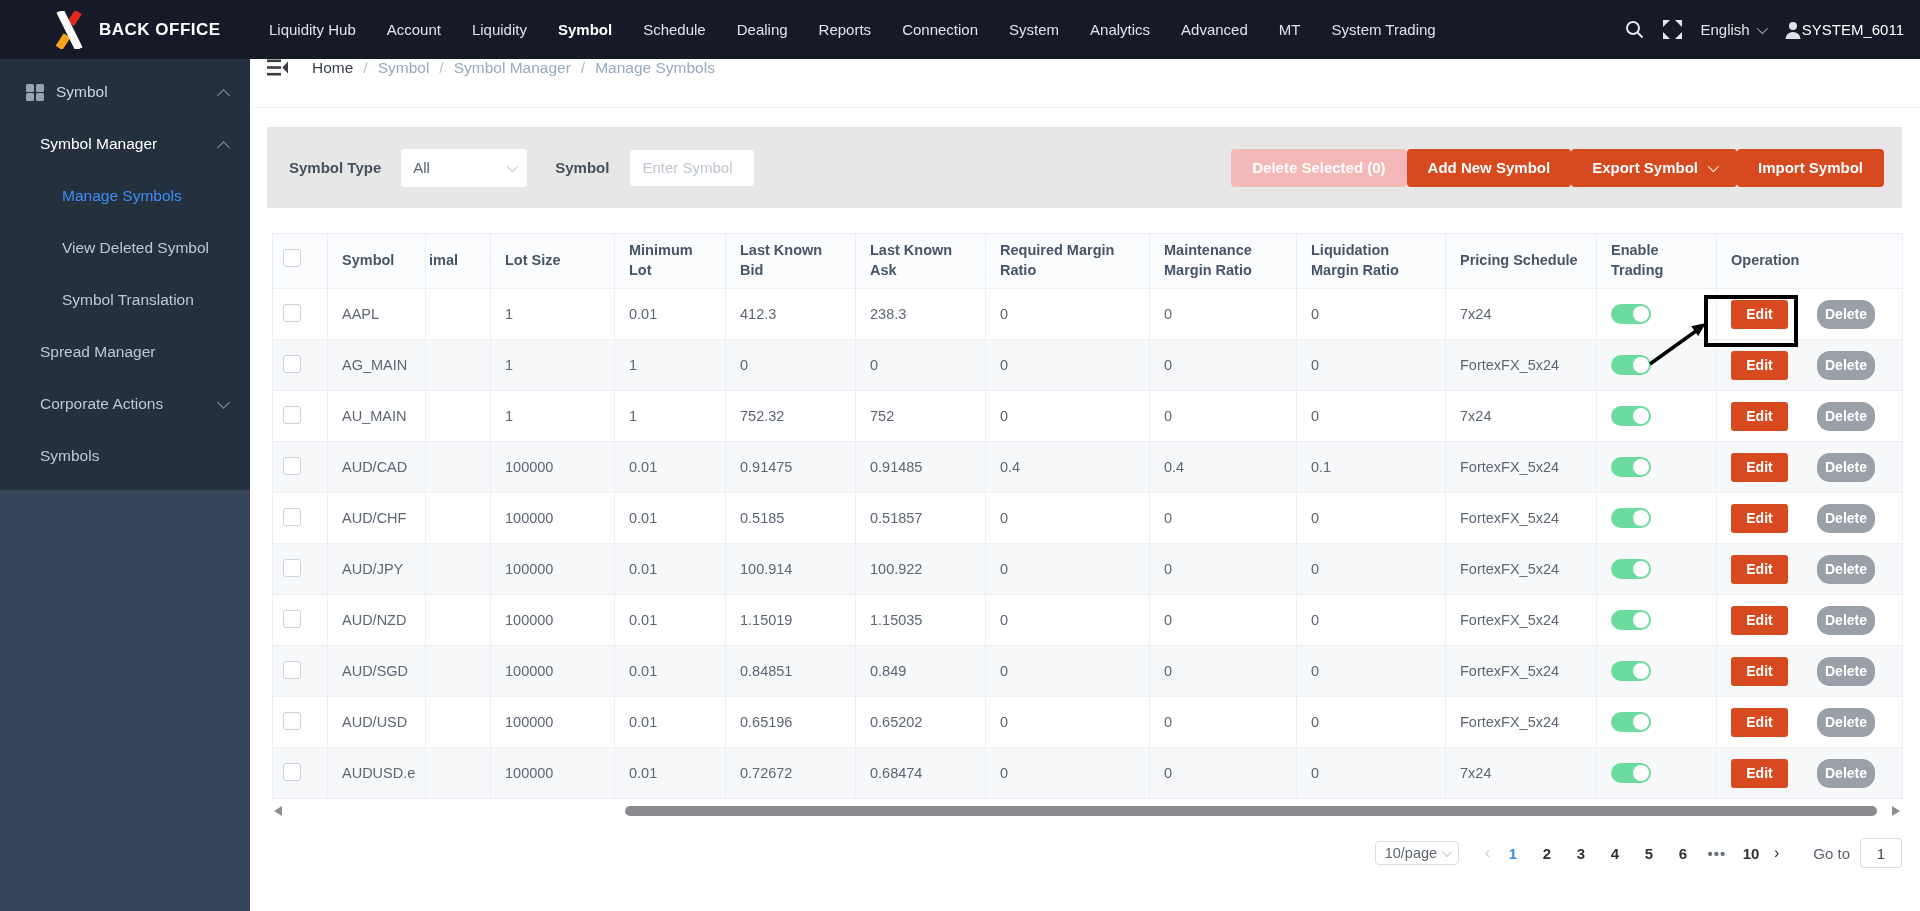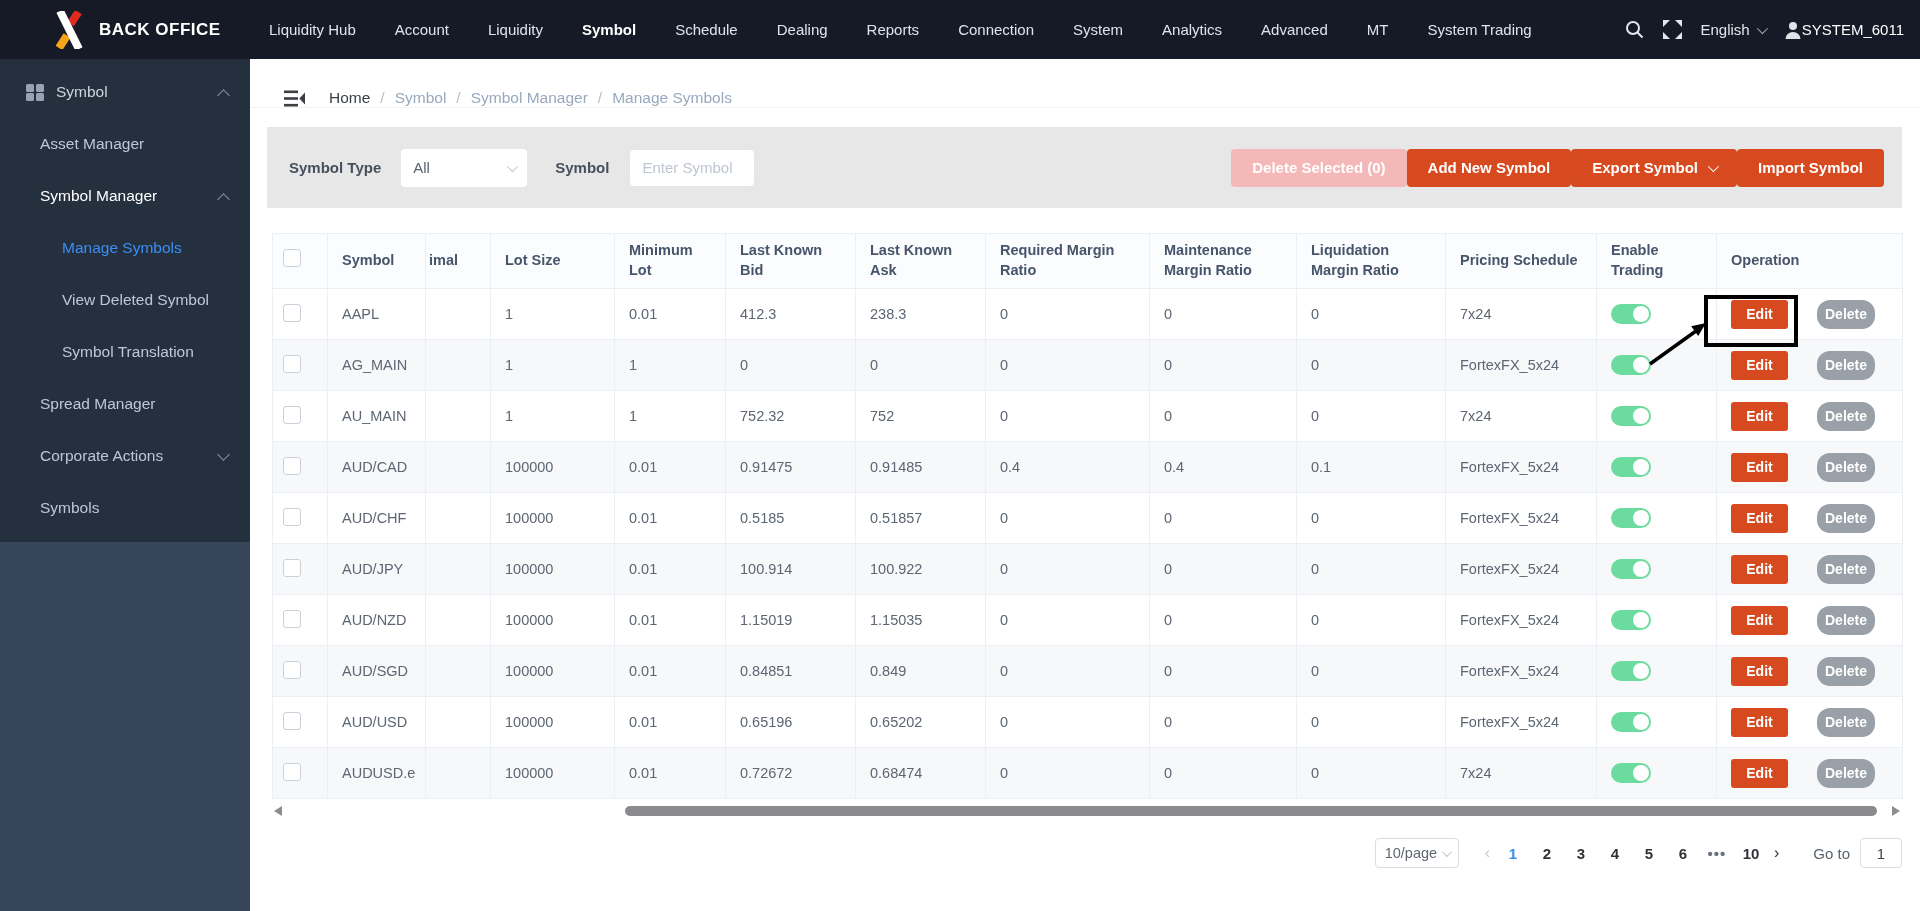--- a/index.html
+++ b/index.html
@@ -4,21 +4,21 @@
 <style>
   * { margin:0; padding:0; box-sizing:border-box; }
   html,body { width:1920px; height:911px; overflow:hidden; }
   body { font-family:"Liberation Sans", sans-serif; background:#fff; position:relative; }
 
   
   .navbar { position:absolute; top:0; left:0; width:1920px; height:59px; background:#161a26;
             display:flex; align-items:center; z-index:10; }
   .brand { width:250px; flex:0 0 250px; display:flex; align-items:center; padding-left:54px; gap:15px; }
   .brand-name { color:#fff; font-size:17px; font-weight:700; letter-spacing:.5px; white-space:nowrap; }
-  .nav-menu { display:flex; align-items:center; gap:39px; margin-left:19px; }
+  .nav-menu { display:flex; align-items:center; gap:31px; margin-left:19px; }
   .nav-item { color:#dfe3ea; font-size:15px; cursor:pointer; white-space:nowrap; }
   .nav-item.active { color:#fff; font-weight:700; }
   .nav-right { margin-left:auto; display:flex; align-items:center; gap:19px; padding-right:16px; }
   .lang { color:#e2e5ea; font-size:15px; display:flex; align-items:center; gap:7px; }
   .chev { display:inline-block; width:8px; height:8px; border-right:1.6px solid #aab0bc; border-bottom:1.6px solid #aab0bc; transform:rotate(45deg) translateY(-2px); }
   .user { color:#ffffff; font-size:15px; display:flex; align-items:flex-start; }
 
   
   .sidebar { position:absolute; top:59px; left:0; width:250px; height:852px; background:#36455a; }
   .side-menu { background:#25303f; padding:7px 0 8px; }
@@ -30,21 +30,21 @@
   .side-row.parent-active { color:#fff; }
   .side-row.active { color:#3d8df5; }
   .side-chev { position:absolute; right:22px; width:9px; height:9px; border-right:1.7px solid #8b97a7; border-bottom:1.7px solid #8b97a7; }
   .side-chev.up { transform:rotate(-135deg); top:25px; }
   .side-chev.down { transform:rotate(45deg); top:20px; }
   .grid-icon { width:17px; height:17px; display:grid; grid-template-columns:8px 8px; grid-template-rows:8px 8px; gap:1.5px; }
   .grid-icon i { background:#97a2b2; border-radius:1.5px; }
 
   
   .main { position:absolute; top:59px; left:250px; width:1670px; height:852px; background:#fff; }
-  .crumb-bar { height:49px; display:flex; align-items:flex-end; padding-left:34px; border-bottom:1px solid #f3f3f3; }
+  .crumb-bar { height:49px; display:flex; align-items:flex-start; padding-left:17px; border-bottom:1px solid #f3f3f3; }
   .crumbs { display:flex; align-items:center; gap:10px; margin-left:24px; font-size:15.5px; }
   .crumb { color:#98a9bf; cursor:pointer; }
   .crumb.home { color:#3b4046; cursor:default; }
   .crumb-sep { color:#b7bfc9; }
 
   .filter-panel { margin:19px 18px 0 17px; height:81px; background:#e7e7e8; display:flex; align-items:center; padding:0 18px 0 22px; }
   .f-label { font-size:15px; font-weight:700; color:#46505c; }
   .select-box { width:126px; height:38px; background:#fff; border-radius:4px; margin-left:20px; display:flex; align-items:center; justify-content:space-between; padding:0 12px; font-size:15px; color:#5a6370; cursor:pointer; }
   .select-box .chev { border-color:#c0c4cc; }
   .f-label.second { margin-left:28px; }
@@ -75,21 +75,21 @@
 
   
   .hscroll { margin:6px 18px 0 22px; height:12px; position:relative; }
   .hs-thumb { position:absolute; left:353px; top:1px; width:1252px; height:10px; background:#8b8b8f; border-radius:5px; cursor:pointer; }
   .hs-arrow { position:absolute; top:1px; width:0; height:0; border-top:5px solid transparent; border-bottom:5px solid transparent; cursor:pointer; }
   .hs-left { left:2px; border-right:8px solid #8d8d91; }
   .hs-right { right:2px; border-left:8px solid #8d8d91; }
 
   
   .pagination { margin:21px 18px 0 0; display:flex; justify-content:flex-end; align-items:center; font-size:14.5px; color:#5f6670; }
-  .page-size { width:84px; height:30px; border:1px solid #d9dce3; border-radius:4px; background:#fff; display:flex; align-items:center; justify-content:space-between; padding:0 9px; cursor:pointer; }
+  .page-size { width:84px; height:24px; border:1px solid #d9dce3; border-radius:4px; background:#fff; display:flex; align-items:center; justify-content:space-between; padding:0 9px; cursor:pointer; }
   .page-size .chev { width:7px; height:7px; border-color:#c0c4cc; }
   .pg-arrow { margin:0 6px; font-size:16px; cursor:pointer; }
   .pg-prev { color:#c4c8cf; margin-left:26px; }
   .pg-next { color:#2f3236; }
   .pages { display:flex; align-items:center; }
   .page { min-width:22px; text-align:center; margin:0 6px; font-weight:700; color:#2f3236; cursor:pointer; font-size:15px; }
   .page.active { color:#3a8ee6; }
   .page.dots { color:#6a7280; letter-spacing:1px; }
   .goto-label { margin-left:28px; color:#5a6370; font-size:15px; }
   .goto-input { width:42px; height:30px; margin-left:10px; border:1px solid #d9dce3; border-radius:4px; text-align:center; font-size:15px; color:#3f444b; font-family:"Liberation Sans",sans-serif; }
@@ -162,23 +162,20 @@
     <div class="side-row side-header">
       <span class="grid-icon">
           <i></i>
           <i></i>
           <i></i>
           <i></i>
         </span>
       <span class="label">Symbol</span>
       <i class="side-chev up"></i>
     </div>
-  <div class="side-row lvl1">
-        <span class="label">Asset Manager</span>
-      </div>
       <div class="side-row lvl1 parent-active">
         <span class="label">Symbol Manager</span>
         <i class="side-chev up"></i>
       </div>
       <div class="side-row lvl2 active">
         <span class="label">Manage Symbols</span>
       </div>
       <div class="side-row lvl2">
         <span class="label">View Deleted Symbol</span>
       </div>

